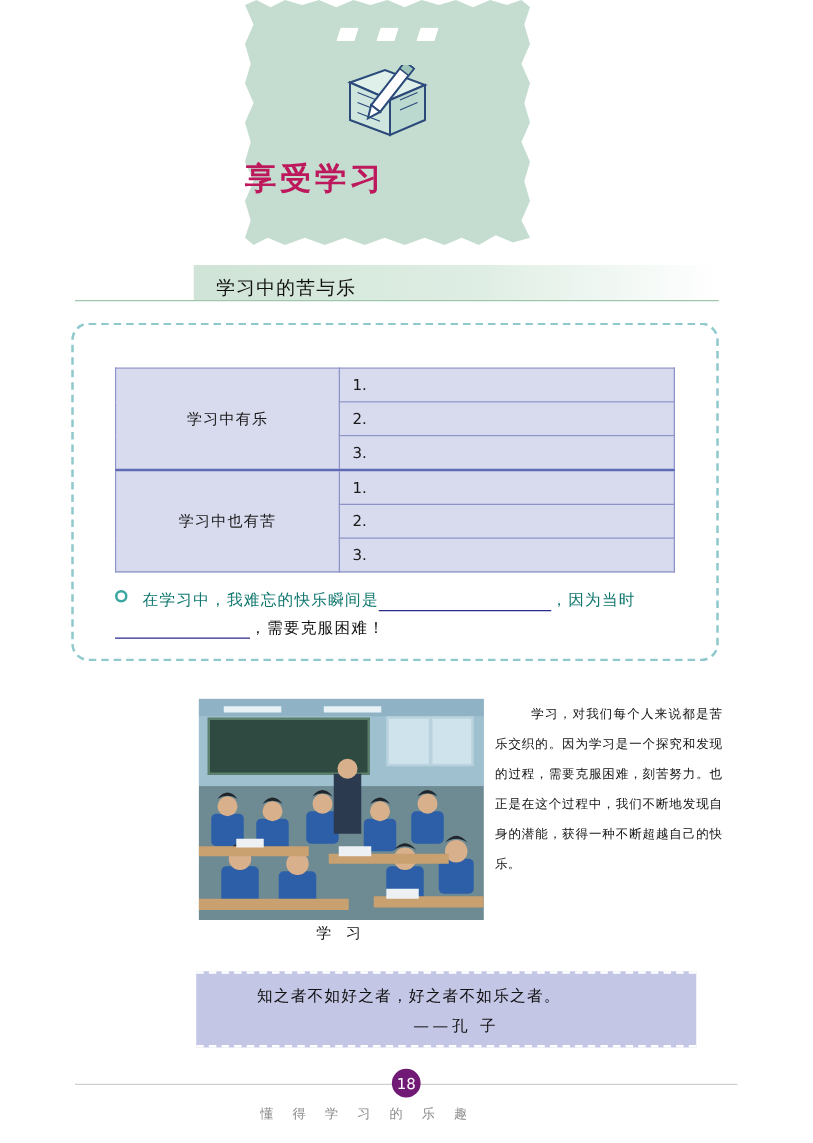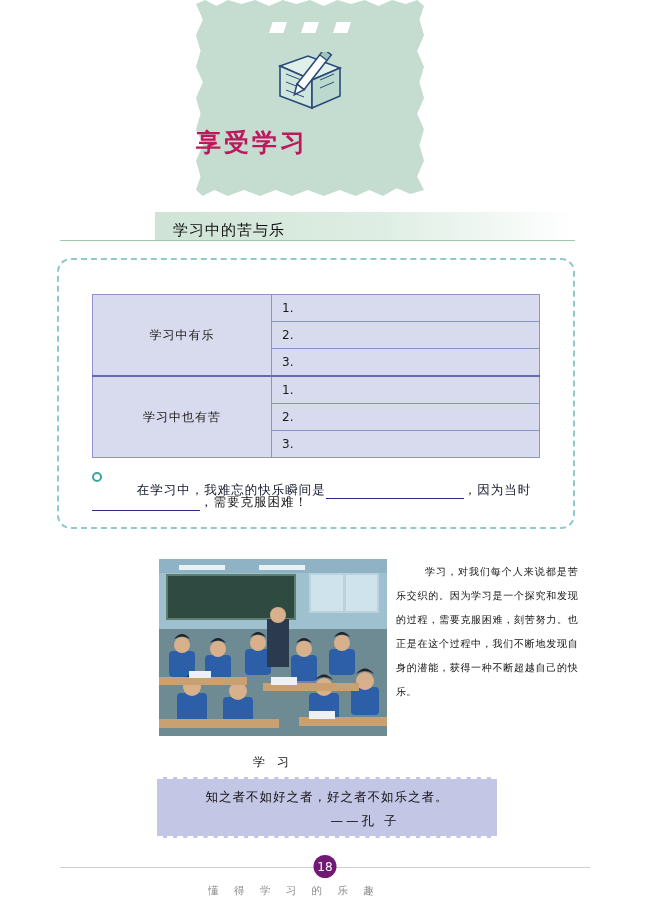--- a/index.html
+++ b/index.html
@@ -166,28 +166,27 @@
     top: 4px;
     width: 10px;
     height: 10px;
     border: 2px solid #3aa6a0;
     border-radius: 50%;
     box-sizing: border-box;
   }
   .fill-line1 {
     position: absolute;
     left: 22px;
-    top: 14px;
+    top: 4px;
     width: 440px;
     font-family: "DejaVu Serif", "Liberation Serif", serif;
     font-size: 12.5px;
-    color: #0f172a;
+    color: #0f766e;
     letter-spacing: 1px;
     white-space: nowrap;
-    text-align: center;
   }
   .fill-line2 {
     position: absolute;
     left: 0px;
     top: 26px;
     width: 440px;
     font-family: "DejaVu Serif", "Liberation Serif", serif;
     font-size: 12.5px;
     color: #111;
     letter-spacing: 1px;
@@ -218,21 +217,20 @@
   .photo-caption {
     position: absolute;
     left: 159px;
     top: 738px;
     width: 228px;
     text-align: center;
     font-family: "DejaVu Serif", "Liberation Serif", serif;
     font-size: 12px;
     color: #1a1a1a;
     letter-spacing: 4px;
-    margin-top: 16px;
   }
 
   
   .body-text {
     position: absolute;
     left: 396px;
     top: 560px;
     width: 182px;
     font-family: "DejaVu Serif", "Liberation Serif", serif;
     font-size: 10px;
@@ -241,21 +239,21 @@
     text-align: justify;
     text-indent: 29px;
     letter-spacing: 0.3px;
   }
 
   
   .quote-box {
     position: absolute;
     left: 157px;
     top: 777px;
-    width: 340px;
+    width: 400px;
     height: 61px;
     background: #c4c6e6;
     border-top: 2px dashed #ffffff;
     border-bottom: 2px dashed #ffffff;
     box-sizing: border-box;
   }
   .quote-text {
     position: absolute;
     left: 0;
     top: 10px;

